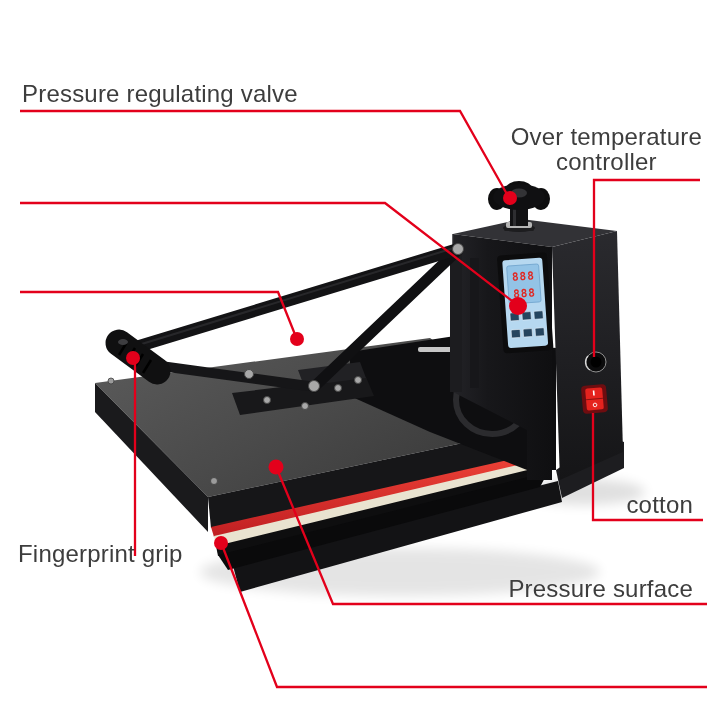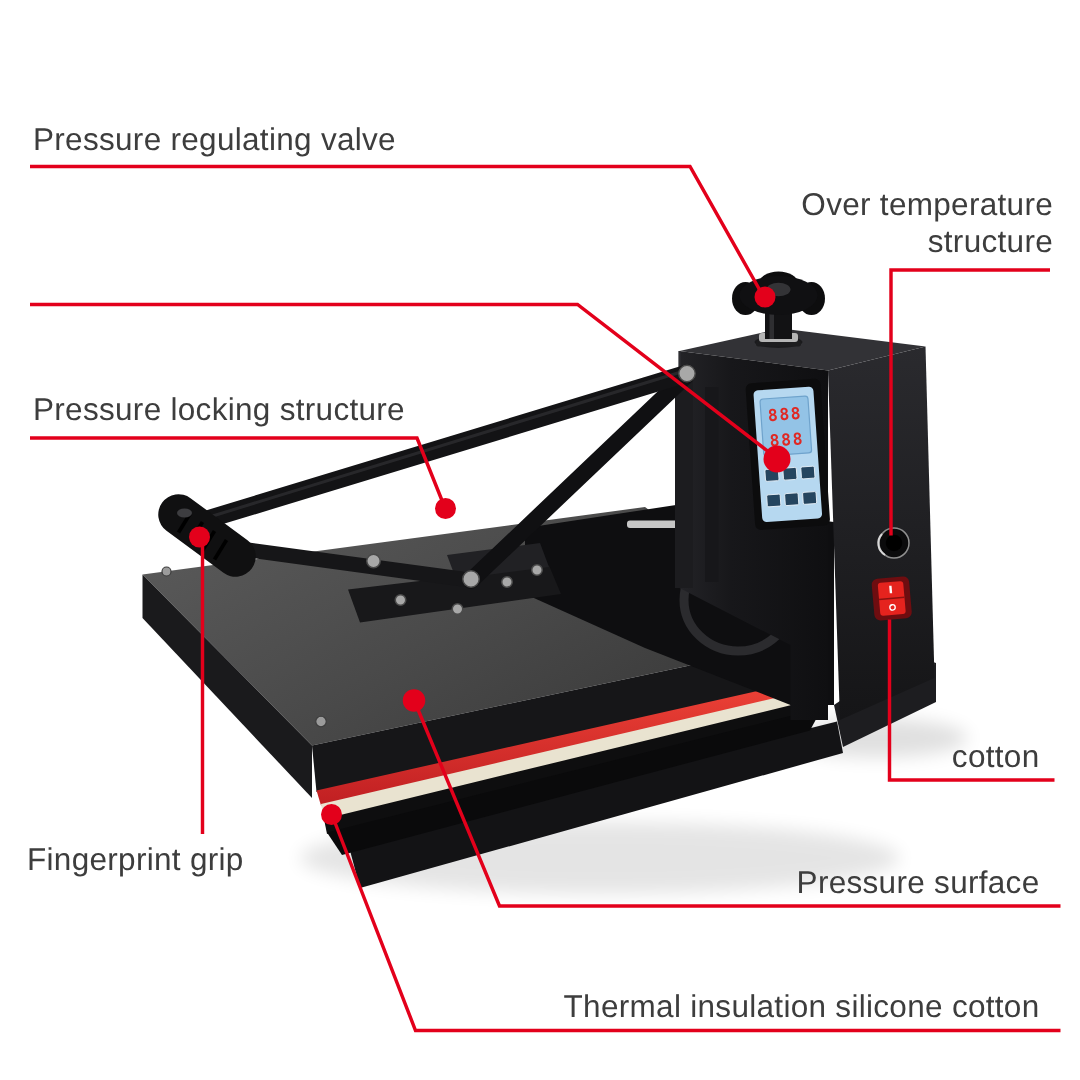--- a/index.html
+++ b/index.html
@@ -2,24 +2,24 @@
 <html><head>
 <meta charset="utf-8">
 <style>
   html,body{margin:0;padding:0;background:#ffffff;}
   .stage{
     position:relative;width:720px;height:720px;background:#ffffff;overflow:hidden;
     font-family:"Liberation Sans", sans-serif;
   }
   .stage svg{position:absolute;left:0;top:0;}
   .label{
-    position:absolute;color:#3d3d3d;font-size:21px;line-height:25px;
+    position:absolute;color:#3d3d3d;font-size:24px;line-height:25px;
     white-space:nowrap;letter-spacing:0.2px;
   }
-  .label.right{text-align:right;}
+  .label.right{text-align:center;}
 </style>
 </head>
 <body>
 
 <div class="stage">
 
 <svg width="720" height="720" viewBox="0 0 720 720">
   <defs>
     <linearGradient id="gPlate" x1="0" y1="0" x2="1" y2="0.6">
       <stop offset="0" stop-color="#5c5c5c"></stop>
@@ -167,27 +167,25 @@
       <circle cx="276" cy="467" r="7.5"></circle>
       <circle cx="221" cy="543" r="7"></circle>
     </g>
   </g>
 </svg>
 
 <div class="label" style="left:22px;top:81px;">Pressure regulating valve</div>
 
 <div class="label right" style="right:18px;top:124px;">
       <span style="display:block">Over temperature</span>
-      <span style="display:block">structure</span>
+      <span style="display:block">controller</span>
     </div>
 
 
-<div class="label" style="left:22px;top:261px;">Pressure locking structure</div>
 
-<div class="label" style="left:18px;top:561px;">Fingerprint grip</div>
+<div class="label" style="left:18px;top:541px;">Fingerprint grip</div>
 
 <div class="label right" style="right:27px;top:492px;">cotton</div>
 
 <div class="label right" style="right:27px;top:576px;">Pressure surface</div>
 
-<div class="label right" style="right:27px;top:659px;">Thermal insulation silicone cotton</div>
 
 </div>
 
 </body></html>

